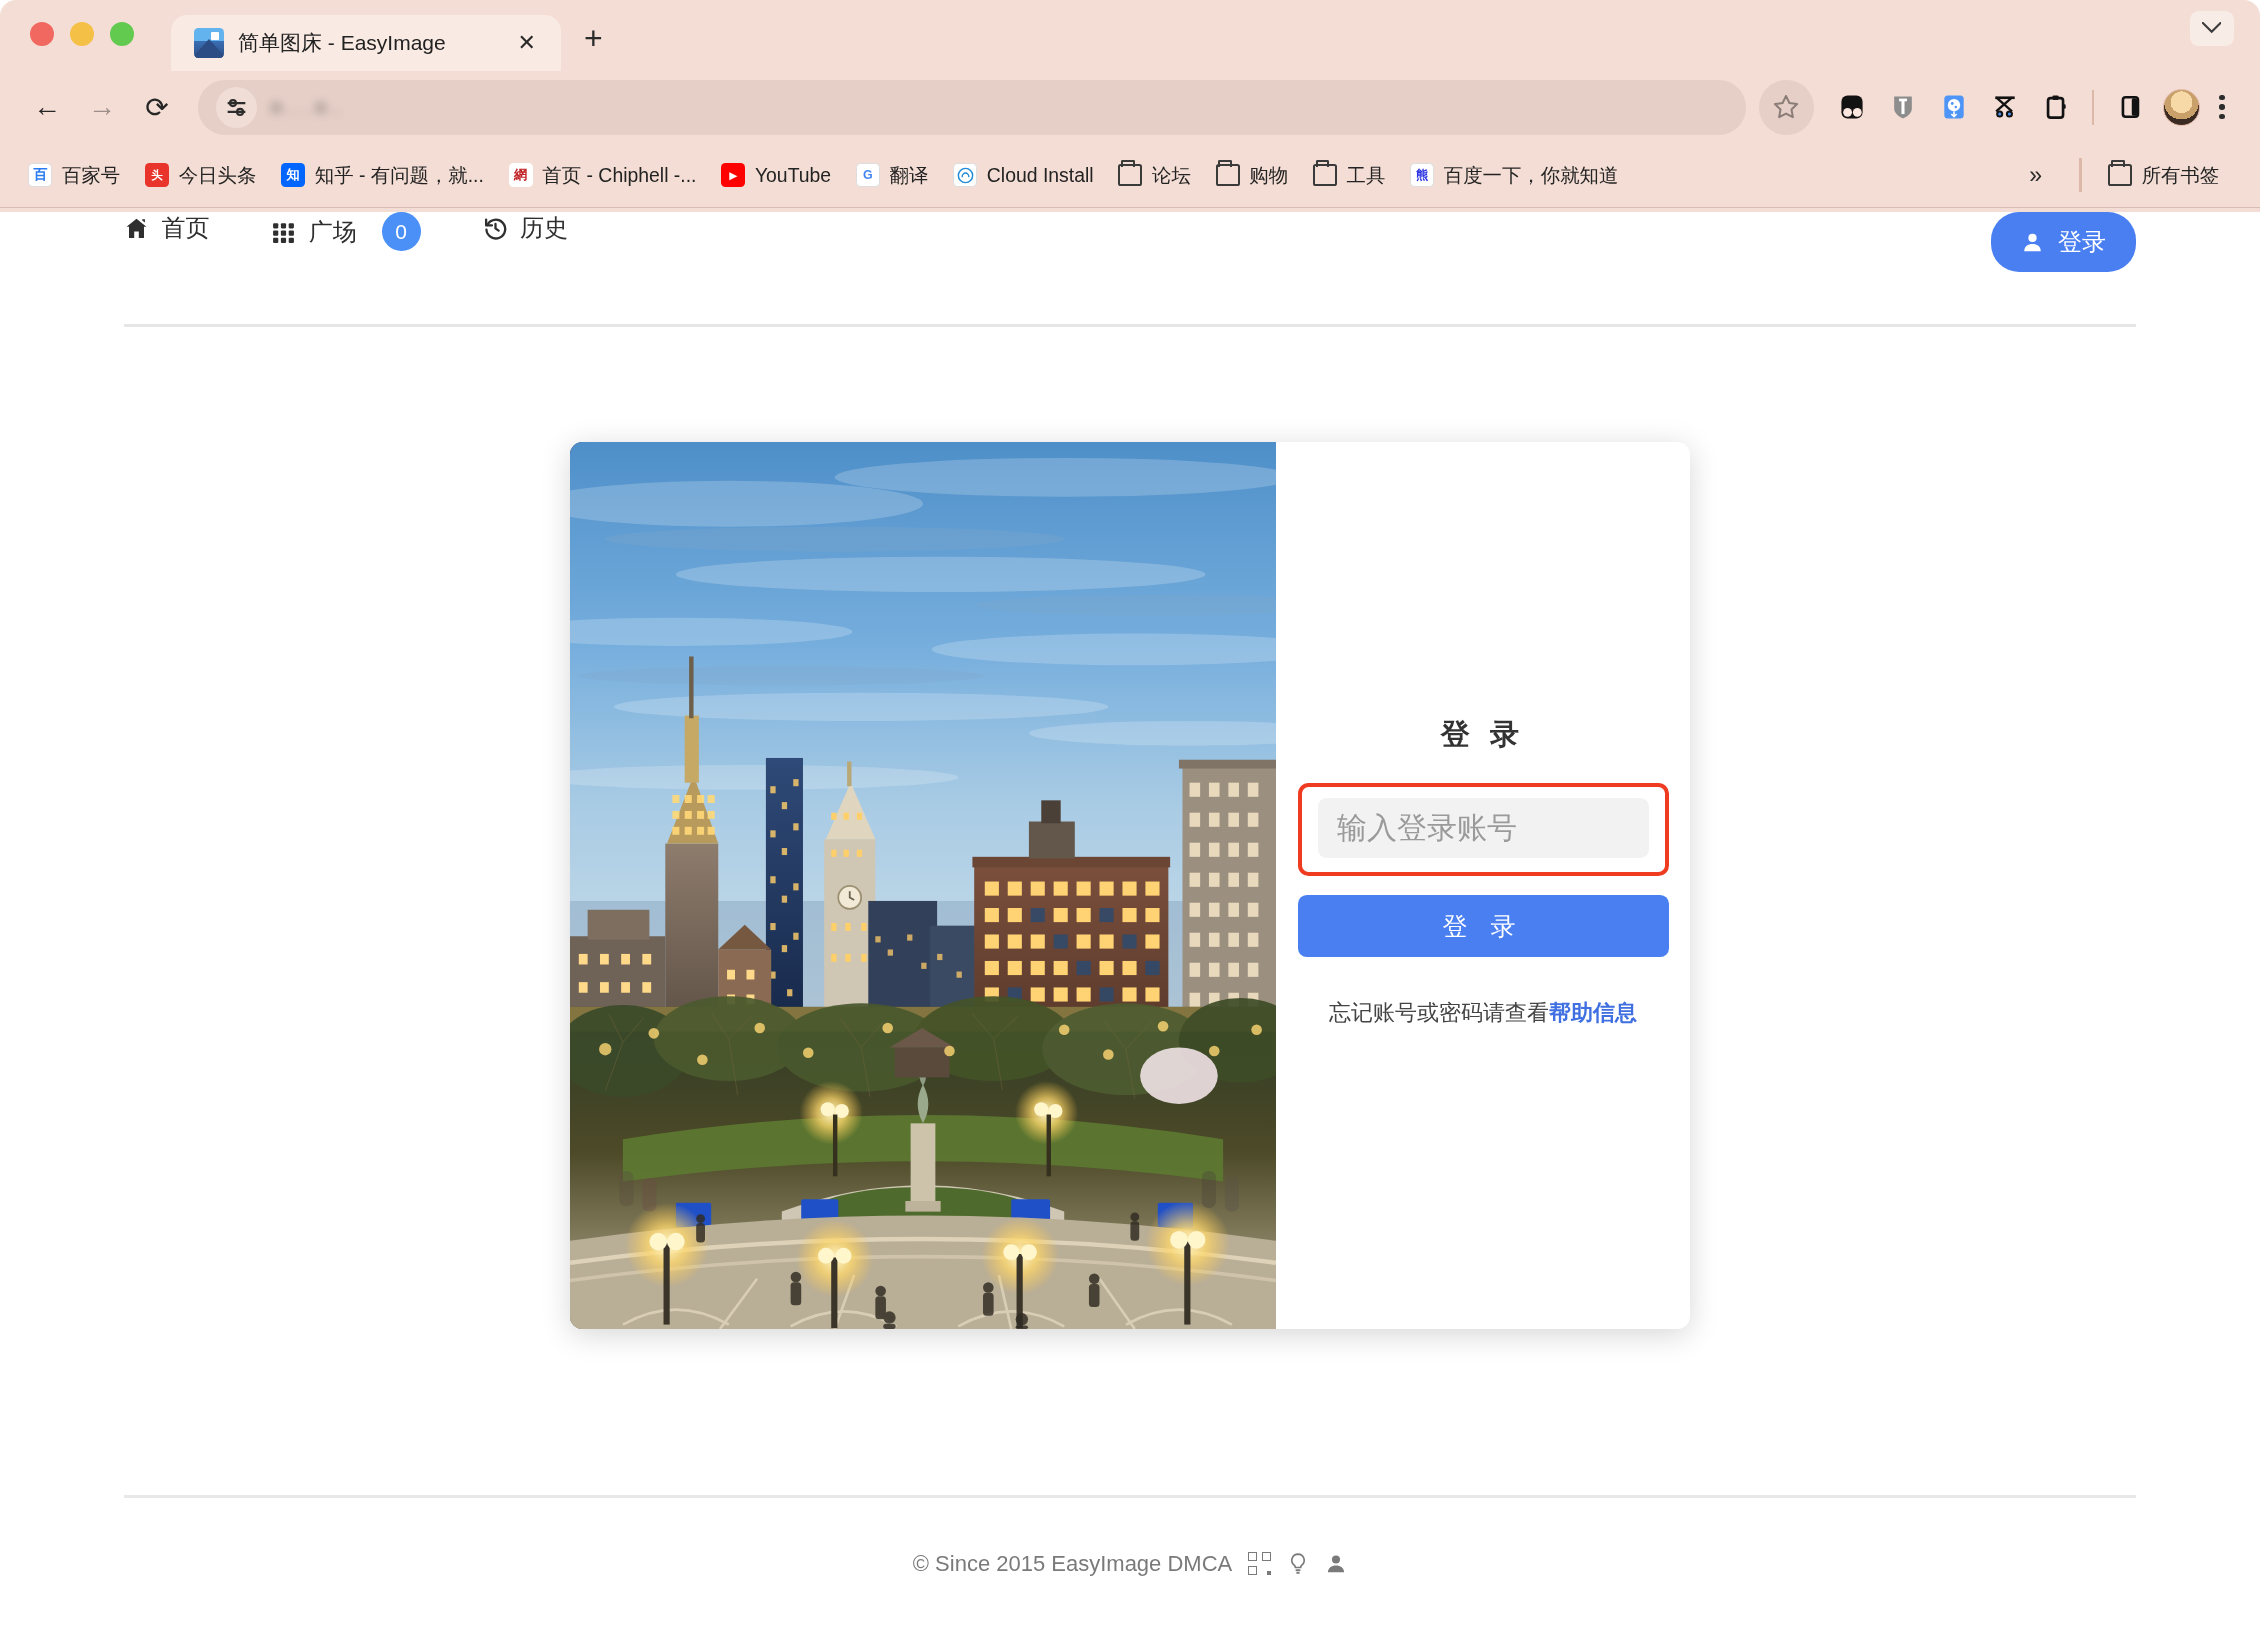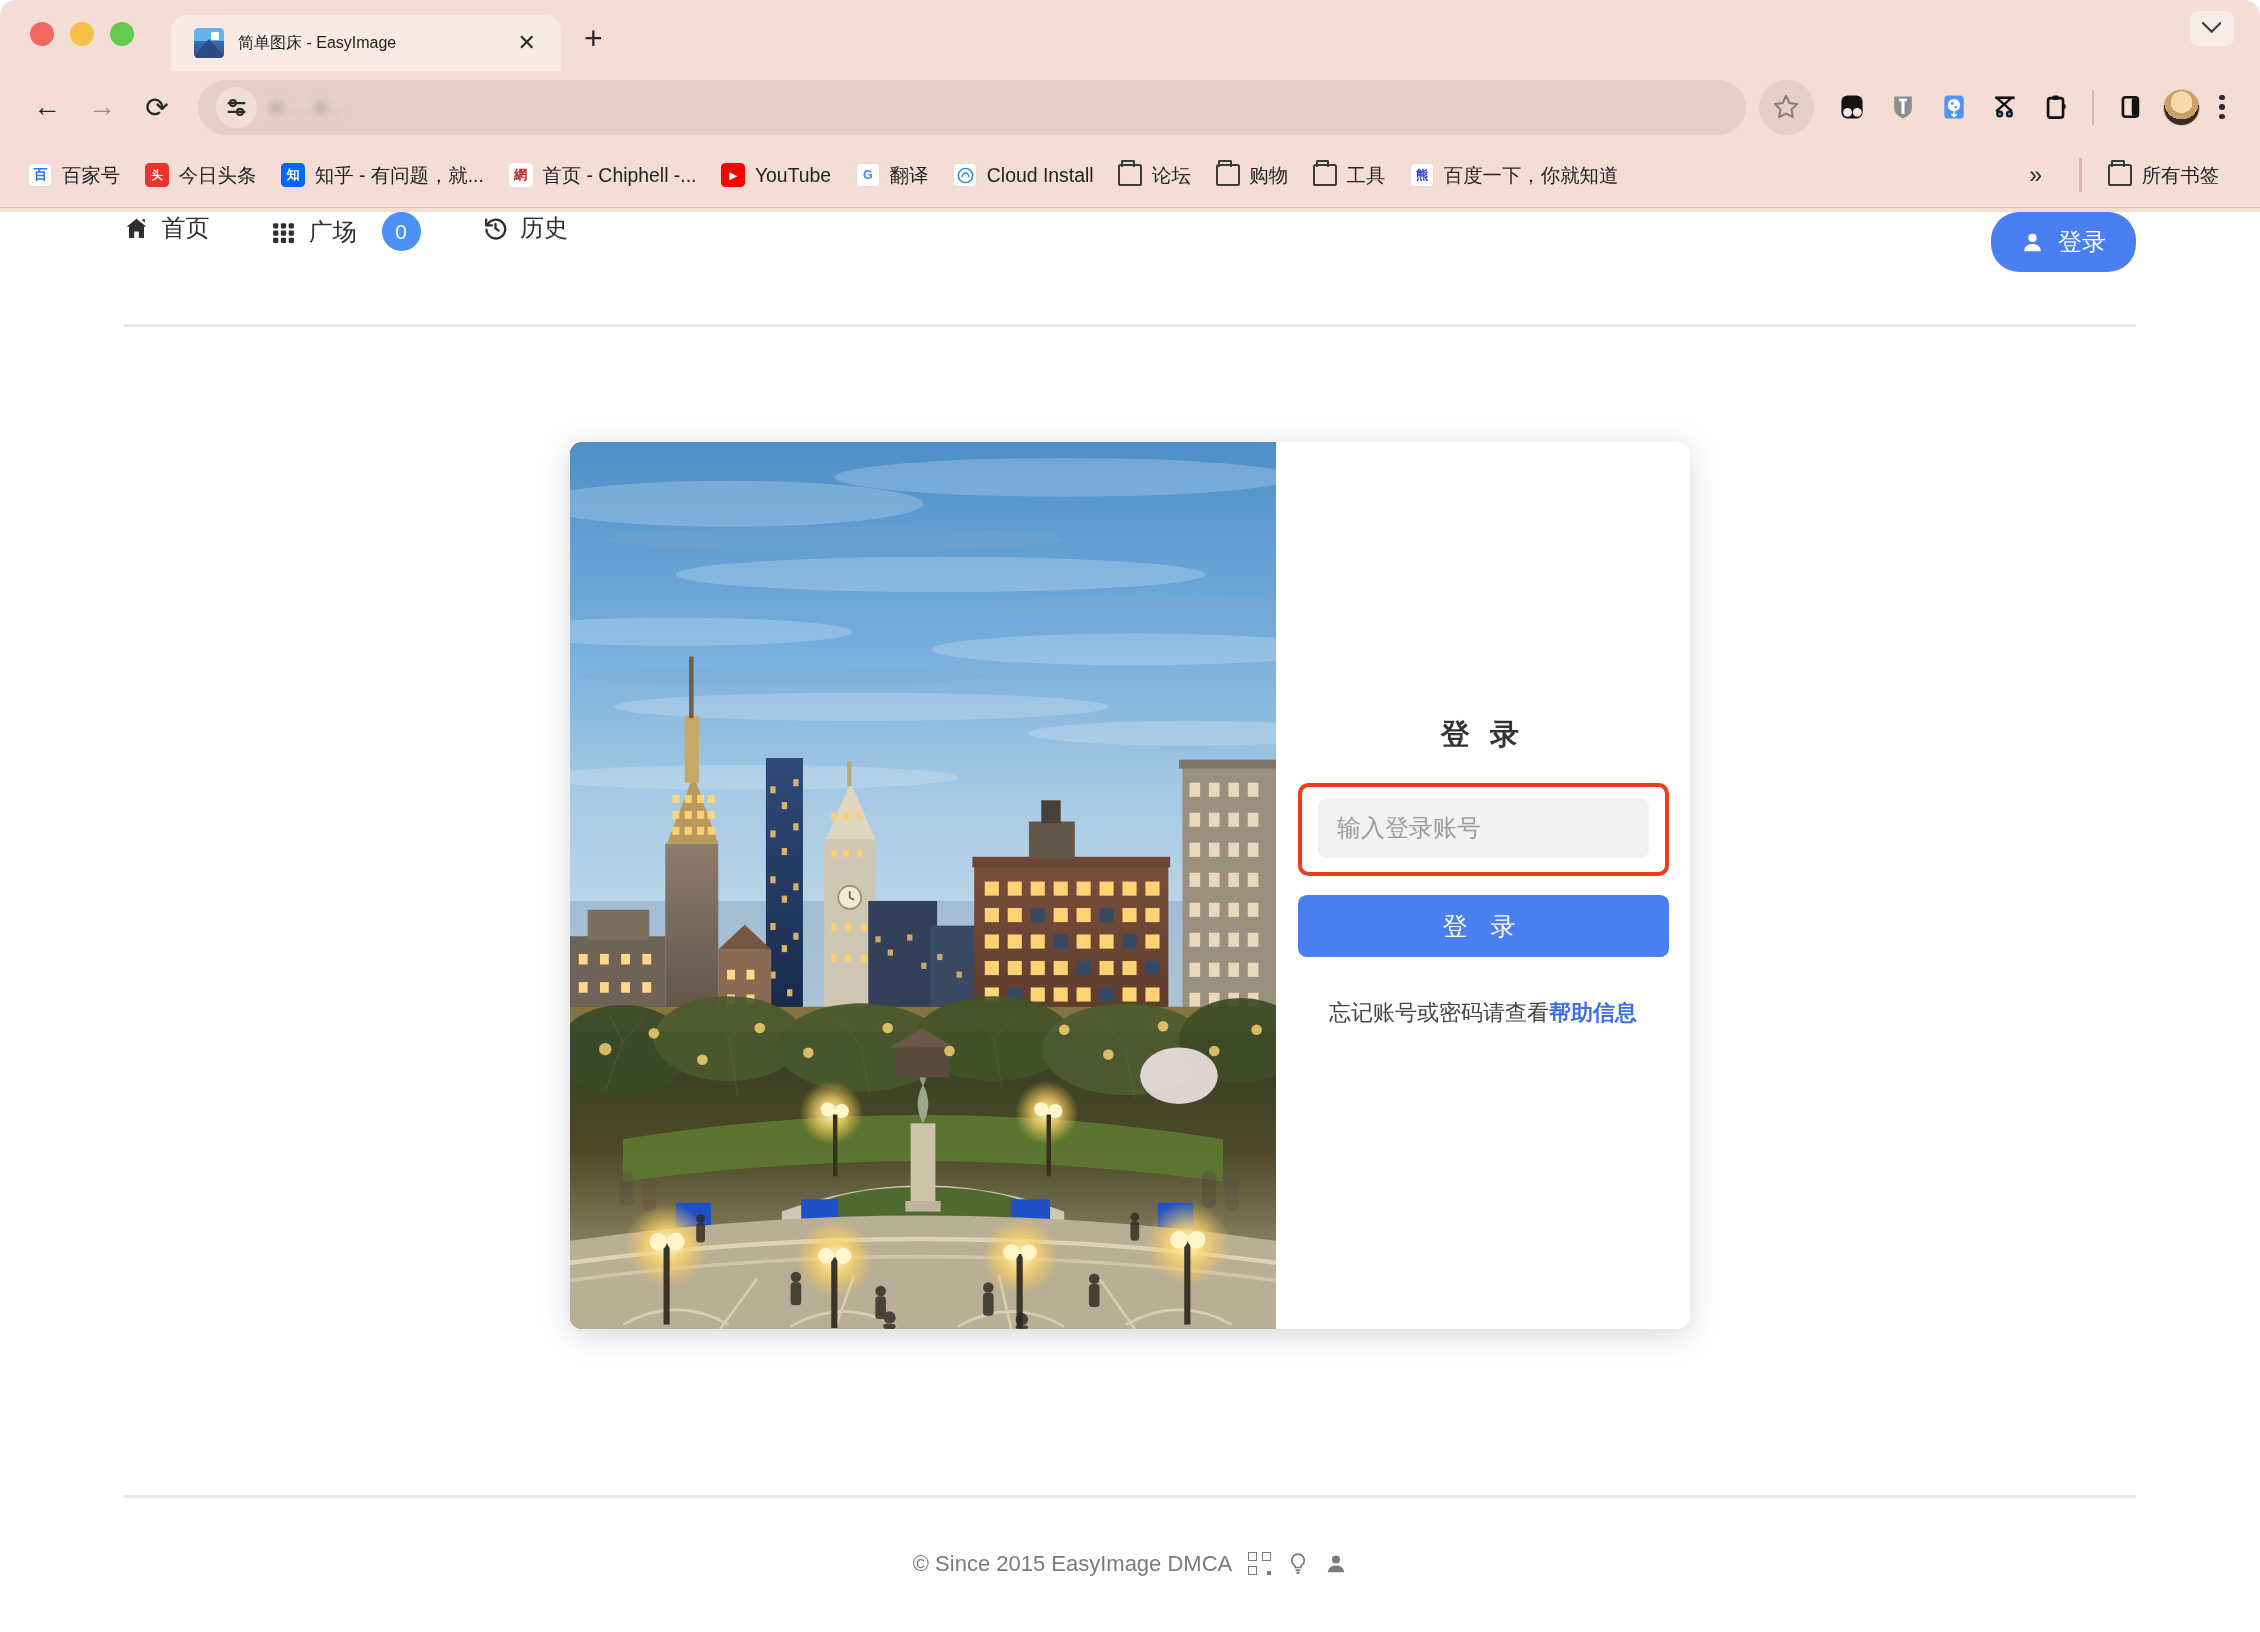--- a/index.html
+++ b/index.html
@@ -49,21 +49,21 @@
     content: ""; position: absolute; right: 5.3px; top: 4.4px;
     width: 8px; height: 8px; background: #ffffff; border-radius: 0.9px;
   }
   .tab-favicon::after {
     content: ""; position: absolute; left: -1.8px; bottom: 0;
     width: 0; height: 0;
     border-left: 17px solid transparent; border-right: 17px solid transparent;
     border-bottom: 19.4px solid #2b4c84;
   }
   .tab-title {
-    font-size: 16px; color: #222; white-space: nowrap;
+    font-size: 21px; color: #222; white-space: nowrap;
     overflow: hidden; text-overflow: ellipsis; flex: 1;
   }
   .tab-close {
     font-size: 22px; color: #2a2a2a; line-height: 1; cursor: pointer;
     width: 26.5px; text-align: center; font-weight: 300;
   }
   .newtab {
     font-size: 32px; color: #2b2b2b; font-weight: 300;
     margin-left: 23px; padding-bottom: 14px; cursor: pointer;
   }
@@ -167,21 +167,21 @@
     box-shadow: 0 5.3px 30px rgba(0,0,0,0.16);
   }
   .hero { width: 706px; height: 887px; position: relative; overflow: hidden; background:#1b2b45; }
 
   .panel { flex: 1; display: flex; flex-direction: column; align-items: center; justify-content: center; }
   .panel-inner { width: 371px; margin-top: -28px; }
   .form-title { font-size: 29px; font-weight: bold; color: #333; text-align: center; letter-spacing: 6.2px; margin-bottom: 28px; }
   .redbox { border: 4.4px solid #ef3b20; border-radius: 10.6px; padding: 11.5px 16px 13.2px 16px; }
   .field {
     width: 100%; height: 60px; background: #f2f2f3; border: none; border-radius: 8.8px;
-    font-size: 24px; color: #333; padding: 0 19.4px; outline: none;
+    font-size: 30px; color: #333; padding: 0 19.4px; outline: none;
     font-family: "Liberation Sans", "DejaVu Sans", sans-serif; display: block;
   }
   .field::placeholder { color: #9a9a9a; }
   .field + .field { margin-top: 14px; }
   .submit {
     width: 100%; height: 62px; background: #4a7ff2; color: #fff;
     border: none; border-radius: 8.8px; font-size: 25px; letter-spacing: 8px;
     margin-top: 19.4px; cursor: pointer; font-family: "Liberation Sans","DejaVu Sans",sans-serif;
   }
   .helper { margin-top: 41px; text-align: center; font-size: 22px; color: #444; font-family: Liberation Serif, serif; }

